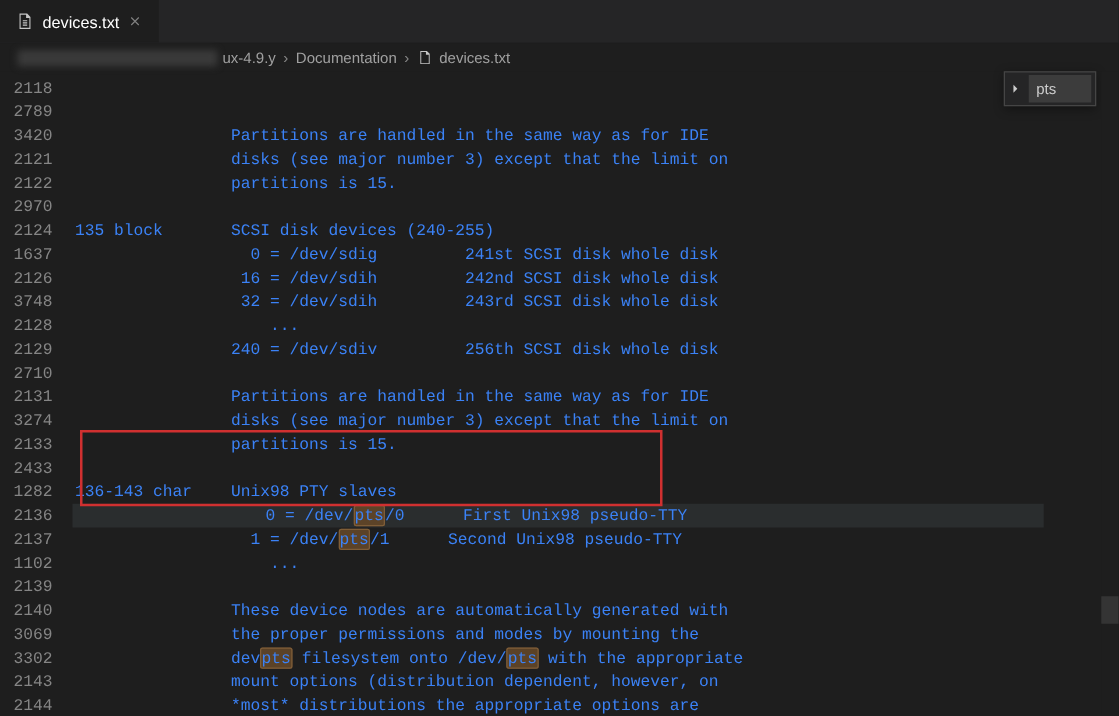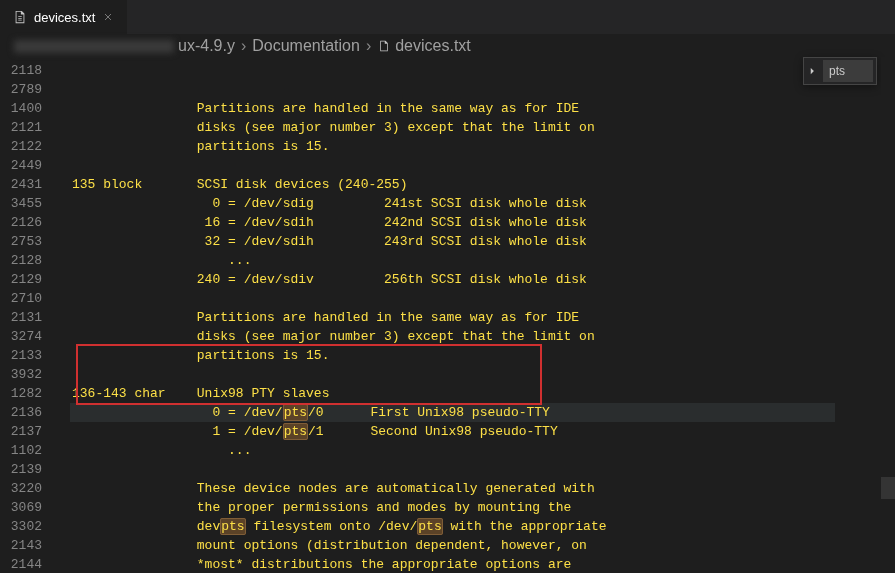--- a/index.html
+++ b/index.html
@@ -38,21 +38,21 @@
   .tab .close-icon {
     width: 14px; height: 14px; opacity: 0.6;
     display: inline-flex; align-items: center; justify-content: center;
   }
   .breadcrumb-bar {
     background: #1e1e1e;
     height: 22px;
     display: flex;
     align-items: center;
     padding-left: 14px;
-    font-size: 16px;
+    font-size: 12px;
     color: #a0a0a0;
     gap: 4px;
     font-family: -apple-system, BlinkMacSystemFont, "Segoe UI", sans-serif;
   }
   .breadcrumb-bar .sep { color: #888; padding: 0 2px; }
   .breadcrumb-bar .crumb { color: #a0a0a0; }
   .breadcrumb-bar .blur {
     filter: blur(3px);
     background: #3a3a3a;
     width: 160px; height: 13px; border-radius: 2px;
@@ -73,28 +73,27 @@
     line-height: 19px;
     user-select: none;
   }
   .gutter .ln { height: 19px; }
   .code {
     flex: 1;
     padding-top: 4px;
     line-height: 19px;
     white-space: pre;
     position: relative;
-    color: #fde047;
-    margin-left: 12px;
+    color: #3b82f6;
   }
   .code .line { height: 19px; position: relative; }
   .code .line.cur {
     background: #2a2d2e;
     margin-left: -2px;
-    padding-left: 2px;
+    padding-left: 14px;
     margin-right: 60px;
   }
   .hl {
     background: rgba(98, 70, 40, 0.9);
     border: 1px solid rgba(136, 100, 60, 0.8);
     border-radius: 2px;
     padding: 0 0px;
     margin: -1px 0;
   }
   .redbox {
@@ -187,41 +186,41 @@
         <path fill="#c5c5c5" d="M3 1h7l3 3v11H3V1zm1 1v12h8V5h-3V2H4z"></path>
       </svg>
   </span>
   <span class="crumb">devices.txt</span>
 </div>
 
 <div class="editor-area">
   <div class="gutter" id="gutter">
       <div class="ln">2118</div>
       <div class="ln">2789</div>
-      <div class="ln">1400</div>
+      <div class="ln">3420</div>
       <div class="ln">2121</div>
       <div class="ln">2122</div>
-      <div class="ln">2449</div>
-      <div class="ln">2431</div>
-      <div class="ln">3455</div>
+      <div class="ln">2970</div>
+      <div class="ln">2124</div>
+      <div class="ln">1637</div>
       <div class="ln">2126</div>
-      <div class="ln">2753</div>
+      <div class="ln">3748</div>
       <div class="ln">2128</div>
       <div class="ln">2129</div>
       <div class="ln">2710</div>
       <div class="ln">2131</div>
       <div class="ln">3274</div>
       <div class="ln">2133</div>
-      <div class="ln">3932</div>
+      <div class="ln">2433</div>
       <div class="ln">1282</div>
       <div class="ln">2136</div>
       <div class="ln">2137</div>
       <div class="ln">1102</div>
       <div class="ln">2139</div>
-      <div class="ln">3220</div>
+      <div class="ln">2140</div>
       <div class="ln">3069</div>
       <div class="ln">3302</div>
       <div class="ln">2143</div>
       <div class="ln">2144</div>
     </div>
   <div class="code" id="code">
     <div class="line">                Partitions are handled in the same way as for IDE</div><div class="line">                disks (see major number 3) except that the limit on</div><div class="line">                partitions is 15.</div><div class="line"></div><div class="line">135 block       SCSI disk devices (240-255)</div><div class="line">                  0 = /dev/sdig         241st SCSI disk whole disk</div><div class="line">                 16 = /dev/sdih         242nd SCSI disk whole disk</div><div class="line">                 32 = /dev/sdih         243rd SCSI disk whole disk</div><div class="line">                    ...</div><div class="line">                240 = /dev/sdiv         256th SCSI disk whole disk</div><div class="line"></div><div class="line">                Partitions are handled in the same way as for IDE</div><div class="line">                disks (see major number 3) except that the limit on</div><div class="line">                partitions is 15.</div><div class="line"></div><div class="line">136-143 char    Unix98 PTY slaves</div><div class="line cur">                  0 = /dev/<span class="hl">pts</span>/0      First Unix98 pseudo-TTY</div><div class="line">                  1 = /dev/<span class="hl">pts</span>/1      Second Unix98 pseudo-TTY</div><div class="line">                    ...</div><div class="line"></div><div class="line">                These device nodes are automatically generated with</div><div class="line">                the proper permissions and modes by mounting the</div><div class="line">                dev<span class="hl">pts</span> filesystem onto /dev/<span class="hl">pts</span> with the appropriate</div><div class="line">                mount options (distribution dependent, however, on</div><div class="line">                *most* distributions the appropriate options are</div><div class="redbox"></div>
   </div>
 </div>
 

